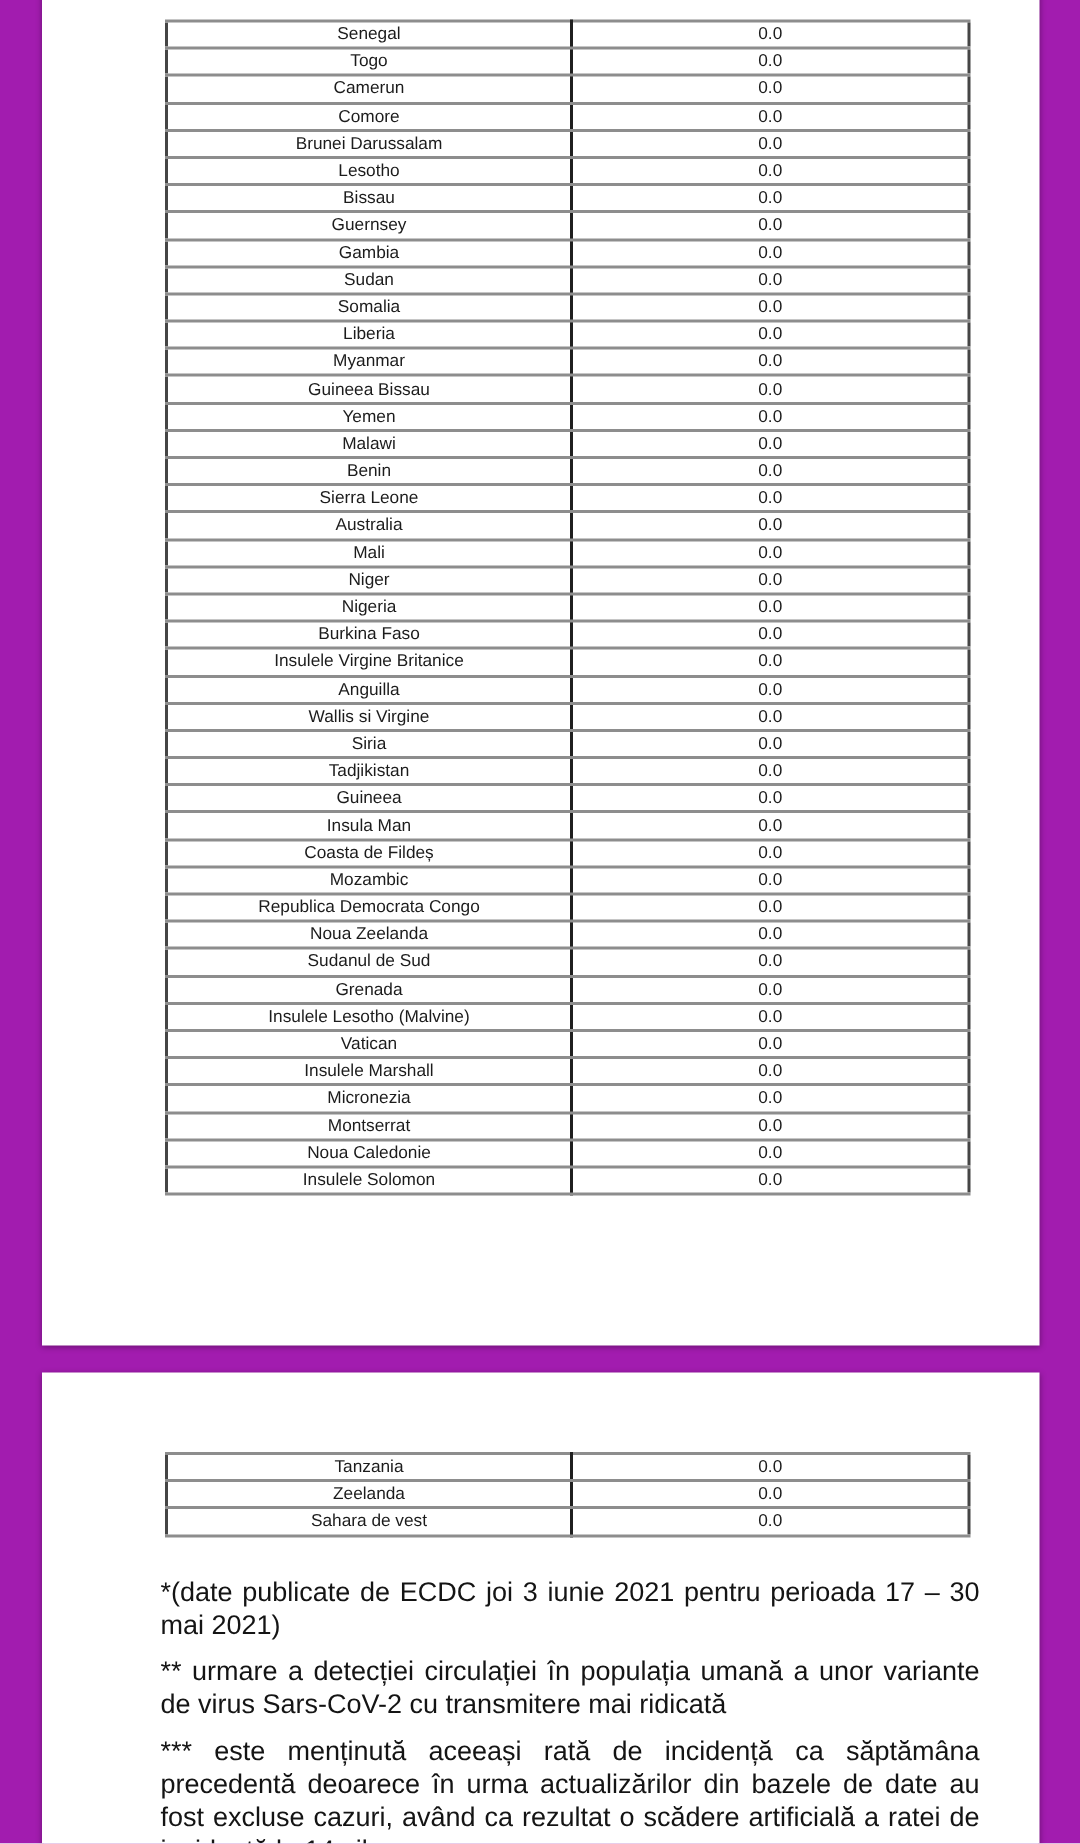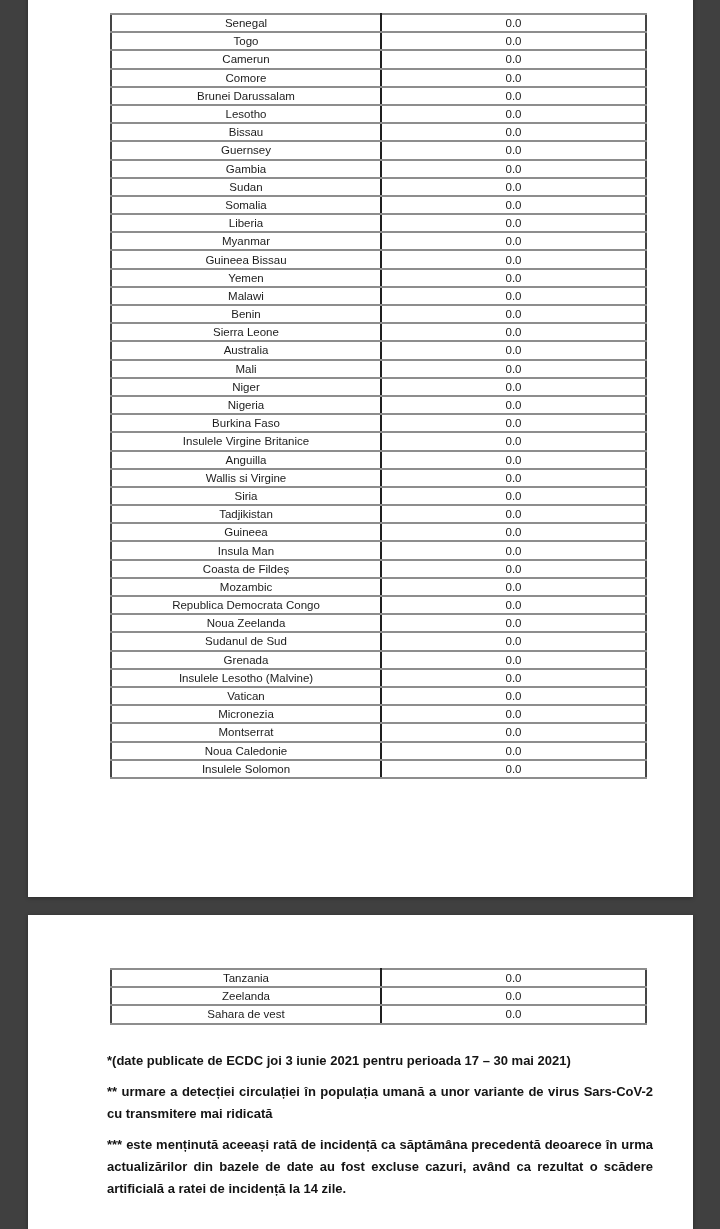--- a/index.html
+++ b/index.html
@@ -6,21 +6,21 @@
     margin: 0;
     padding: 0;
     background: #f0f1f3;
     font-family: "Liberation Sans", sans-serif;
   }
   .canvas {
     position: relative;
     width: 720px;
     height: 1229px;
     overflow: hidden;
-    background: #404040;
+    background: #a21caf;
   }
   .page {
     position: absolute;
     left: 28px;
     width: 665px;
     background: #ffffff;
     box-shadow: 0 1px 4px rgba(0,0,0,0.35);
   }
   .page-1 { top: -10px; height: 907px; }
   .page-2 { top: 915px; height: 340px; }
@@ -54,22 +54,22 @@
   }
 
   .footnotes {
     position: absolute;
     left: 79px;
     top: 135px;
     width: 546px;
   }
   .footnotes p {
     margin: 0 0 9px 0;
-    font-size: 13px;
-    font-weight: bold;
+    font-size: 18px;
+    font-weight: normal;
     line-height: 22px;
     color: #141414;
     text-align: justify;
   }
 </style>
 </head>
 <body>
 
 <div class="canvas">
 
@@ -219,20 +219,24 @@
           <tr>
             <td class="country-cell">Grenada</td>
             <td class="value-cell">0.0</td>
           </tr>
           <tr>
             <td class="country-cell">Insulele Lesotho (Malvine)</td>
             <td class="value-cell">0.0</td>
           </tr>
           <tr>
             <td class="country-cell">Vatican</td>
+            <td class="value-cell">0.0</td>
+          </tr>
+          <tr>
+            <td class="country-cell">Insulele Marshall</td>
             <td class="value-cell">0.0</td>
           </tr>
           <tr>
             <td class="country-cell">Micronezia</td>
             <td class="value-cell">0.0</td>
           </tr>
           <tr>
             <td class="country-cell">Montserrat</td>
             <td class="value-cell">0.0</td>
           </tr>

